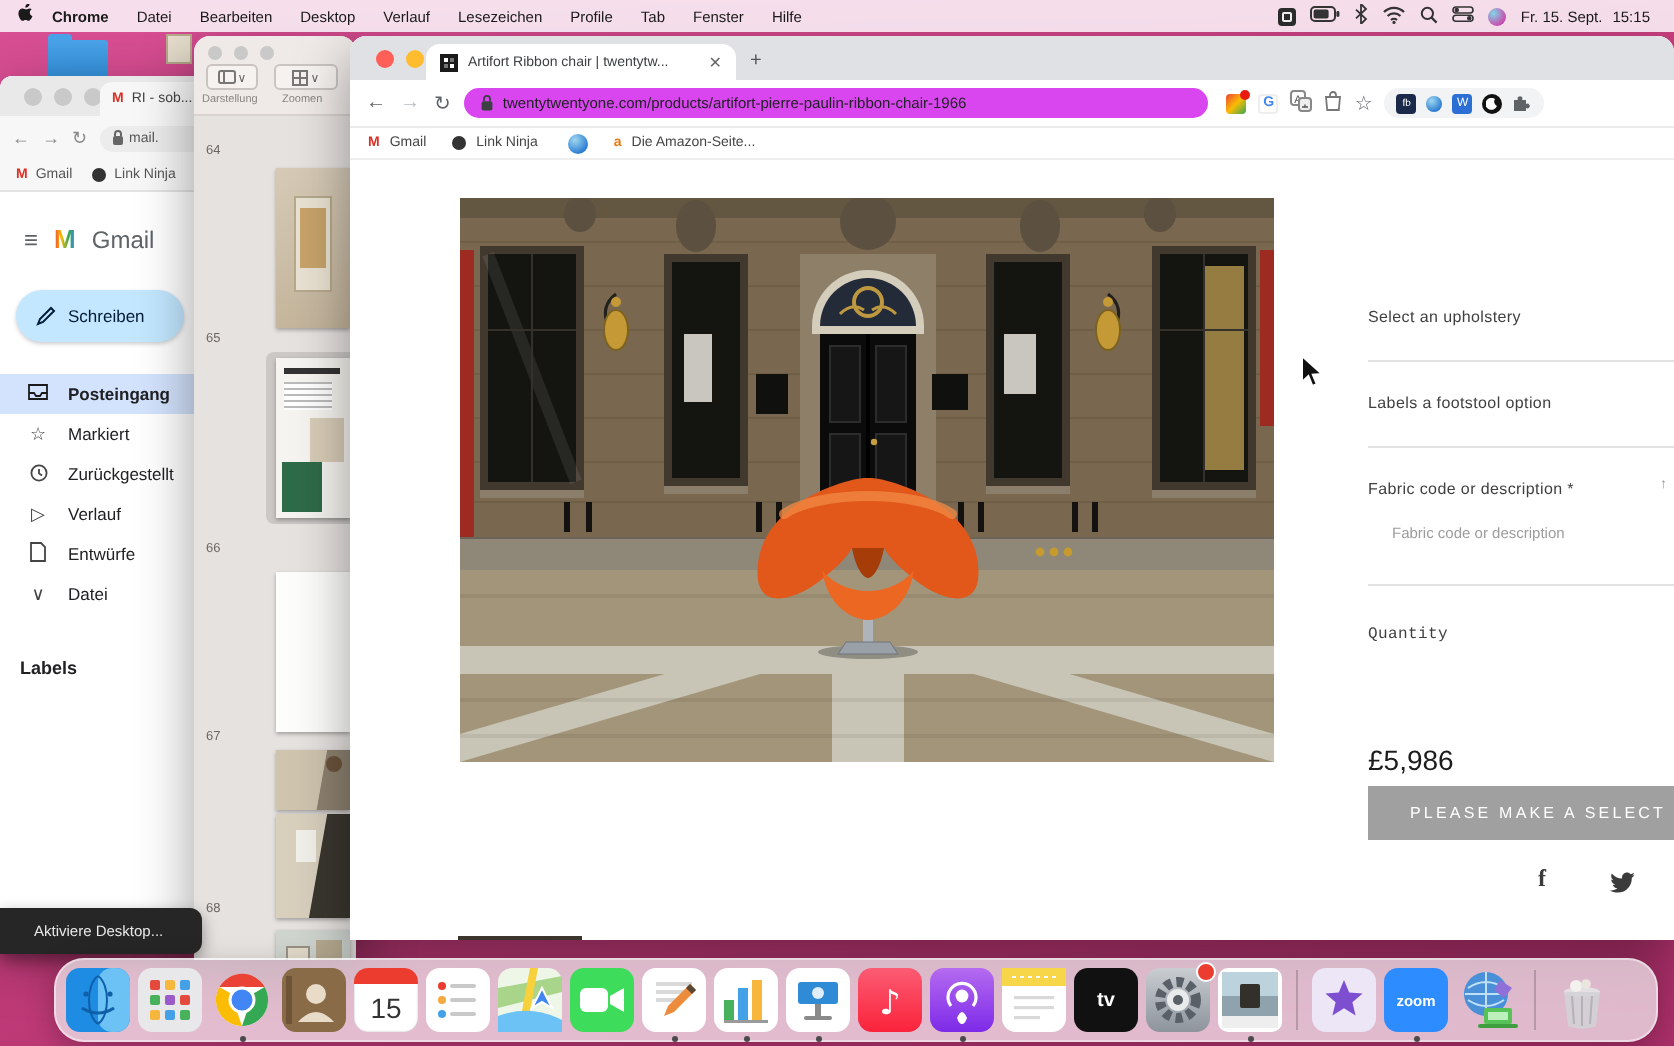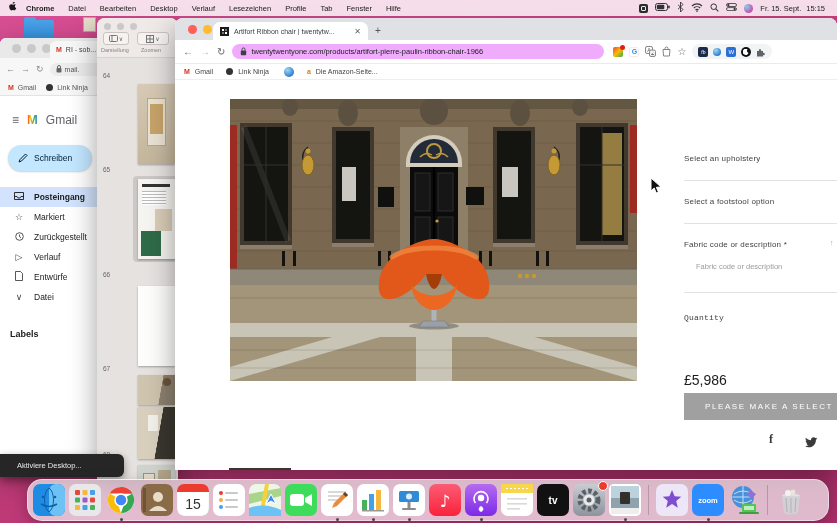--- a/index.html
+++ b/index.html
@@ -73,41 +73,41 @@
   #shop .tab{position:absolute;left:38px;top:4px;width:155px;height:18px;background:#fff;border-radius:7px 7px 0 0;
      display:flex;align-items:center;gap:5px;padding:0 7px;font-size:7px;color:#3c4043;}
   #shop .tab .fav{width:9px;height:9px;background:#1b1b1b;flex:0 0 auto;display:grid;grid-template-columns:1fr 1fr;gap:1px;padding:2px;}
   #shop .tab .fav b{background:#fff;display:block;}
   #shop .tab .ttl{flex:1;white-space:nowrap;overflow:hidden;}
   #shop .tab .x{color:#666;font-size:8px;}
   #shop .newtab{position:absolute;left:200px;top:7px;font-size:10px;color:#555;}
   #shop .toolbar{height:24px;background:#fff;display:flex;align-items:center;padding:0 8px;gap:7px;border-bottom:1px solid #ebebeb;}
   #shop .nav{color:#5f6368;font-size:10px;}
   #shop .nav.fwd{color:#b8bcc0;}
-  #shop .urlpill{width:372px;height:15px;border-radius:8px;background:#f0abfc;display:flex;align-items:center;gap:4px;padding:0 8px;font-size:7.5px;color:#202124;}
+  #shop .urlpill{width:372px;height:15px;border-radius:8px;background:#d946ef;display:flex;align-items:center;gap:4px;padding:0 8px;font-size:7.5px;color:#202124;}
   #shop .exticons{display:flex;align-items:center;gap:6px;margin-left:2px;}
   .extpill{display:flex;align-items:center;gap:5px;background:#f1f3f4;border-radius:8px;height:15px;padding:0 6px;}
   .eic{width:10px;height:10px;border-radius:2px;display:flex;align-items:center;justify-content:center;font-size:5px;color:#fff;}
   #shop .bkbar{height:16px;background:#fff;border-bottom:1px solid #eee;display:flex;align-items:center;gap:5px;padding:0 9px;font-size:7px;color:#444;}
   #shop .content{position:absolute;top:62px;bottom:0;left:0;right:0;background:#fff;}
 
   
   .phead{position:absolute;left:509px;font-size:8px;color:#3f3f3f;letter-spacing:.2px;white-space:nowrap;}
   .pdiv{position:absolute;left:509px;width:160px;height:1px;background:#e2e2e2;}
   #fabricInput{position:absolute;left:519px;top:181px;width:140px;border:none;outline:none;font-size:7.5px;color:#444;background:transparent;font-family:"Liberation Sans",sans-serif;}
   #fabricInput::placeholder{color:#9c9c9c;}
   .price{position:absolute;left:509px;top:292px;font-size:14px;color:#1c1c1c;}
   .cta{position:absolute;left:509px;top:313px;width:170px;height:27px;background:#a0a0a0;color:#fff;font-size:8px;letter-spacing:1.6px;
      display:flex;align-items:center;padding-left:21px;white-space:nowrap;}
   .social-f{position:absolute;left:594px;top:352px;font-family:"Liberation Serif",serif;font-weight:700;font-size:12px;color:#3b3b3b;}
 
   .thumb{position:absolute;top:391px;cursor:pointer;}
 
   
-  #notif{position:absolute;left:0;top:454px;width:124px;height:23px;background:#262626;border-radius:0 6px 6px 0;z-index:7;
+  #notif{position:absolute;left:0;top:454px;width:101px;height:23px;background:#262626;border-radius:0 6px 6px 0;z-index:7;
      display:flex;align-items:center;padding-left:17px;color:#e8e8e8;font-size:7.5px;box-shadow:0 3px 8px rgba(0,0,0,.4);}
 
   
   #dock{position:absolute;left:27px;right:8px;bottom:2px;height:42px;background:rgba(244,240,242,.72);
      border:1px solid rgba(255,255,255,.45);border-radius:15px;z-index:30;display:flex;align-items:center;padding:0 5px;gap:4px;
      box-shadow:0 4px 14px rgba(0,0,0,.25);}
   .dicon{width:32px;height:32px;border-radius:7px;position:relative;flex:0 0 auto;}
   .dicon.run:after{content:"";position:absolute;left:50%;bottom:-5px;width:3px;height:3px;margin-left:-1.5px;border-radius:50%;background:#4a4a4a;}
   .dsep{width:1px;height:30px;background:rgba(0,0,0,.18);margin:0 3px;flex:0 0 auto;}
   .badge{position:absolute;top:-3px;right:-3px;width:10px;height:10px;border-radius:50%;background:#ec3b2f;border:1px solid #fff;}
@@ -484,21 +484,21 @@
       <rect x="201.5" y="198" width="5" height="25" fill="#aeb4ba"></rect>
       <path d="M193 222 L215 222 L219 228 L189 228 Z" fill="#9aa0a8" stroke="#70757c" stroke-width=".5"></path>
       <path d="M149 191 C145 153 196 139 204 140 C212 139 263 153 259 191 C257 206 238 201 224 188 C219 184 215 180 212 175 L196 175 C193 180 189 184 184 188 C170 201 151 206 149 191 Z" fill="#e2571a"></path>
       <path d="M196 175 L212 175 C210 186 206 190 204 190 C202 190 198 186 196 175 Z" fill="#a63c08"></path>
       <path d="M162 158 C180 146 228 146 246 158" fill="none" stroke="#f08a44" stroke-width="5" opacity=".75" stroke-linecap="round"></path>
       <path d="M181 186 C192 200 216 200 227 186 C224 206 210 211 204 211 C198 211 184 206 181 186 Z" fill="#ec6722"></path>
     </svg>
 
     <span class="phead" style="top:74px;">Select an upholstery</span>
     <div class="pdiv" style="top:100px;"></div>
-    <span class="phead" style="top:117px;">Select a footstool option</span>
+    <span class="phead" style="top:117px;">Labels a footstool option</span>
     <div class="pdiv" style="top:143px;"></div>
     <span class="phead" style="top:160px;">Fabric code or description *</span>
     <span class="abs" style="left:655px;top:159px;font-size:7px;color:#9a9a9a;">↑</span>
     <input id="fabricInput" placeholder="Fabric code or description" style="">
     <div class="pdiv" style="top:212px;"></div>
     <span class="phead" style="top:233px;font-family:Liberation Mono, monospace;">Quantity</span>
     <span class="price">£5,986</span>
     <div class="cta">PLEASE MAKE A SELECT</div>
     <span class="social-f">f</span>
     <span class="abs" style="left:630px;top:354px;">

